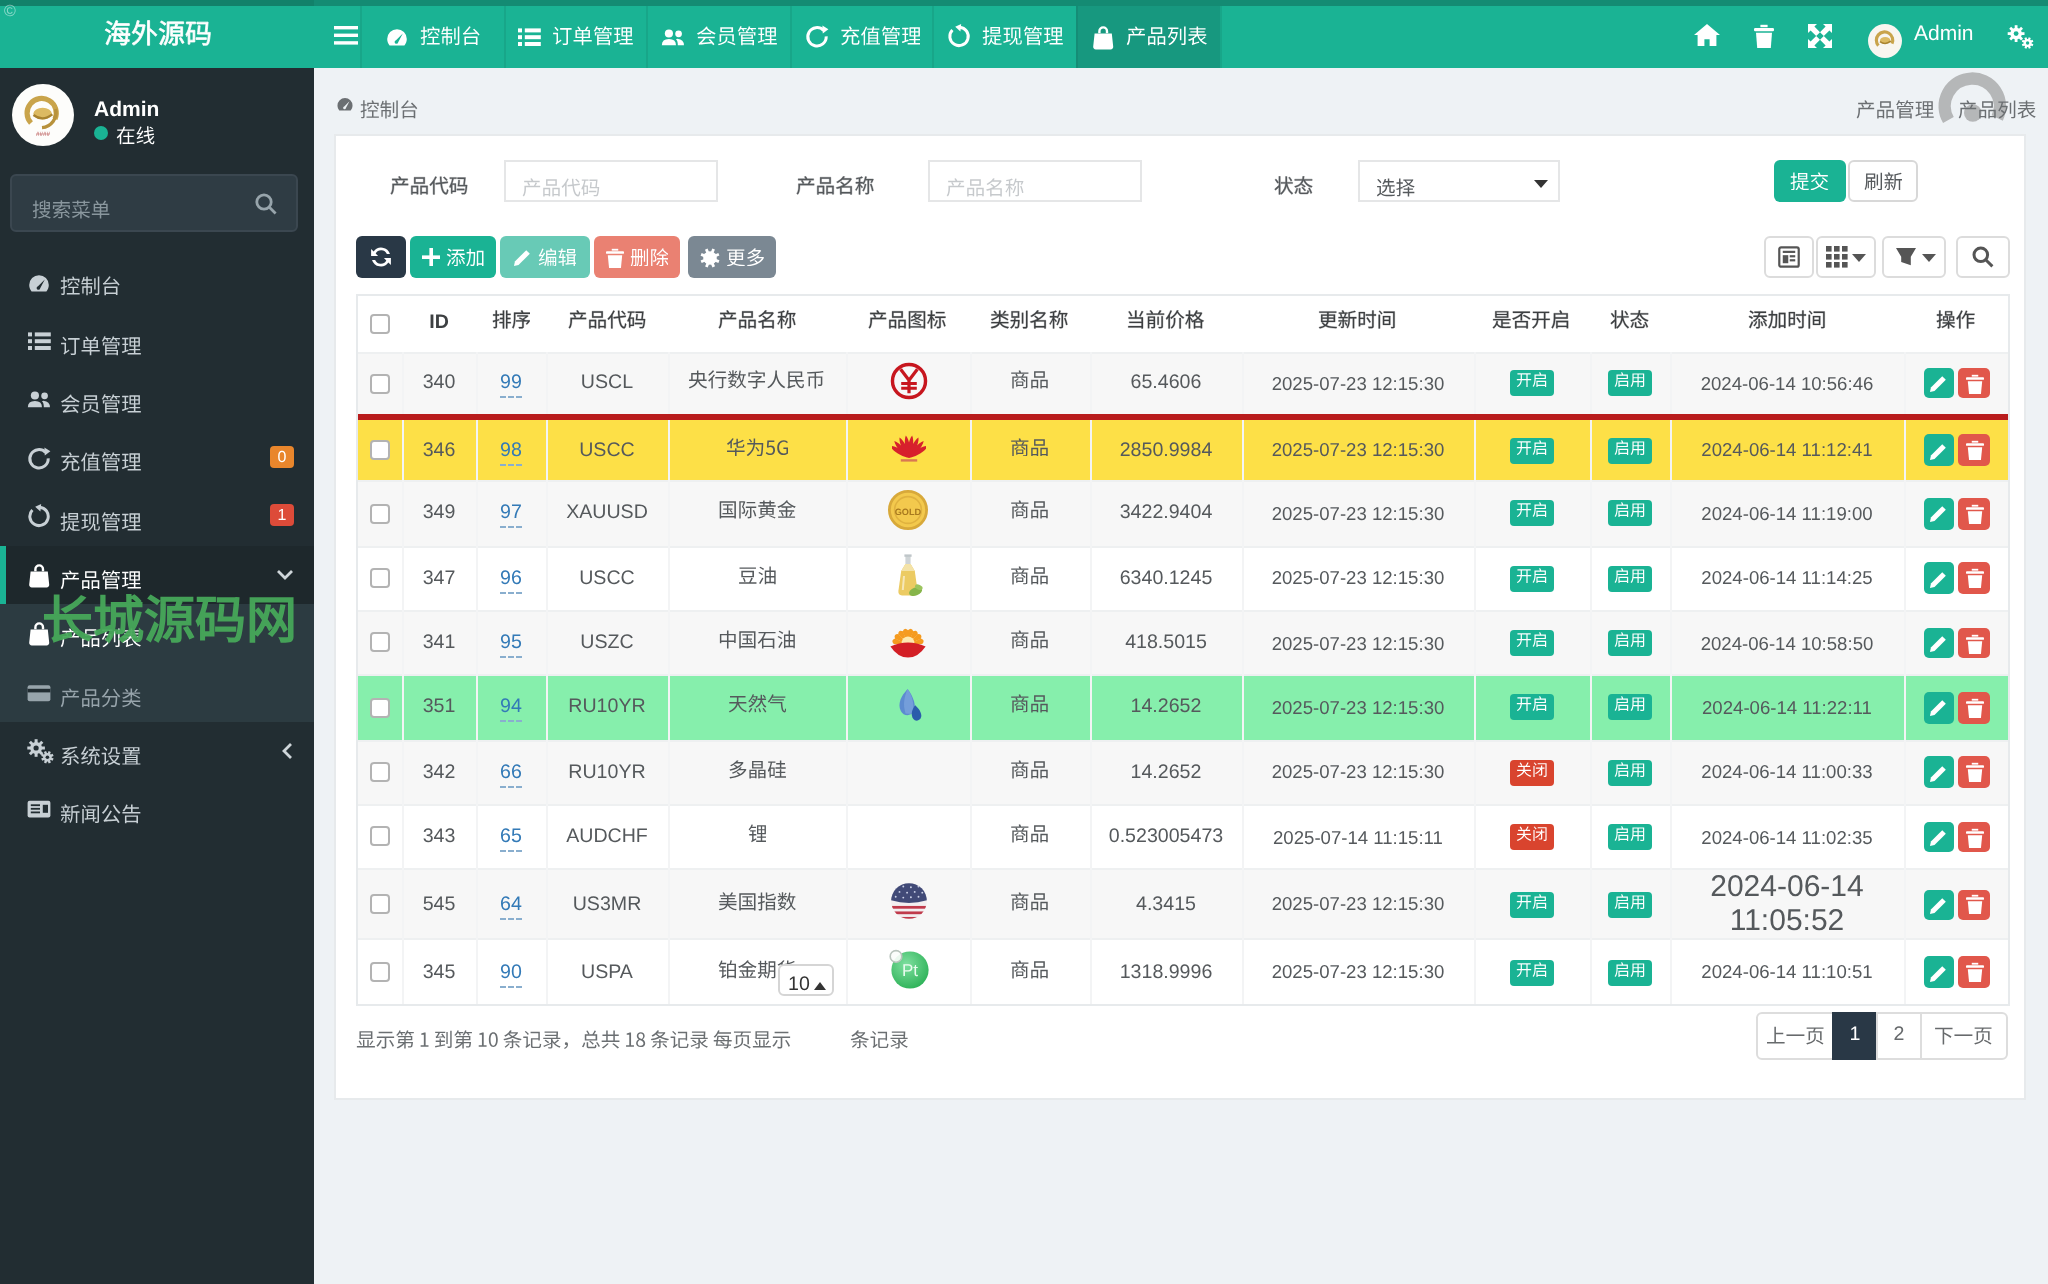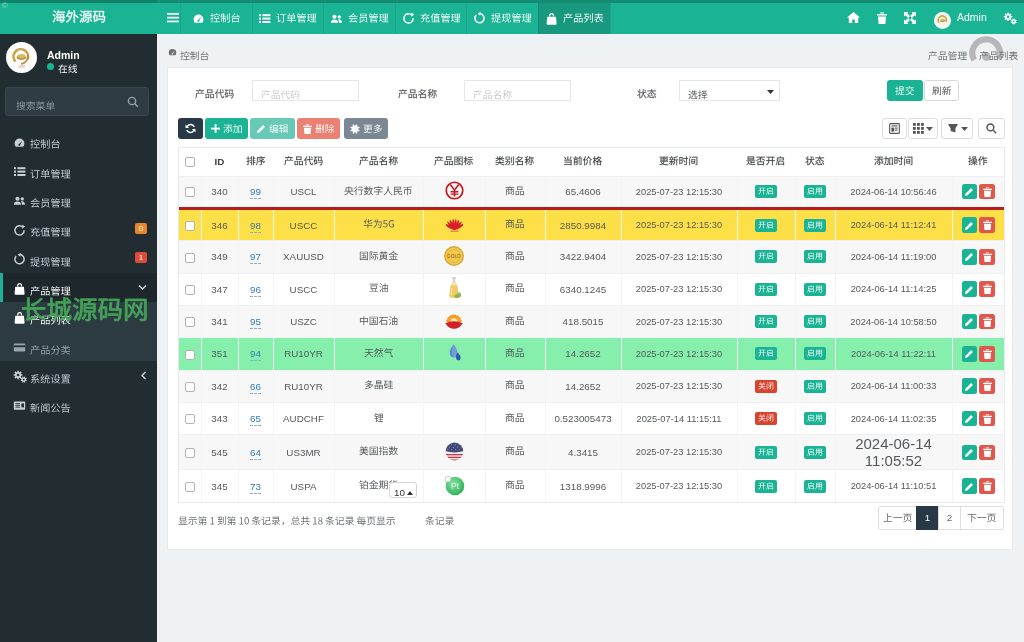--- a/index.html
+++ b/index.html
@@ -1254,21 +1254,21 @@
                     <rect x="3.2" y="0.4" width="3.6" height="1"></rect>
                     <path d="M1,4 H9 L8.3,11 H1.7Z"></path>
                   </g>
                 </svg>
               </span>
             </span></td>
         </tr>
         <tr style="background:#fff;height:32.35px;border-top:1px solid #eef0f1">
           <td><span style="display:inline-block;width:10px;height:10px;border:1px solid #b3b3b3;border-radius:2px;background:#fff;vertical-align:middle"></span></td>
           <td>345</td>
-          <td><span style="color:#337ab7;border-bottom:1px dashed #89aece;padding-bottom:1px">73</span></td>
+          <td><span style="color:#337ab7;border-bottom:1px dashed #89aece;padding-bottom:1px">90</span></td>
           <td>USPA</td>
           <td><svg class="zt" width="39.2" height="9.8" viewBox="0 0 4000 1000">
               <g transform="translate(0,860) scale(1,-1)" fill="#55595c">
                 <use href="#z104" x="0"></use>
                 <use href="#z89" x="1000"></use>
                 <use href="#z105" x="2000"></use>
                 <use href="#z106" x="3000"></use>
               </g>
             </svg></td>
           <td><svg width="21" height="21" viewBox="0 0 21 21">

